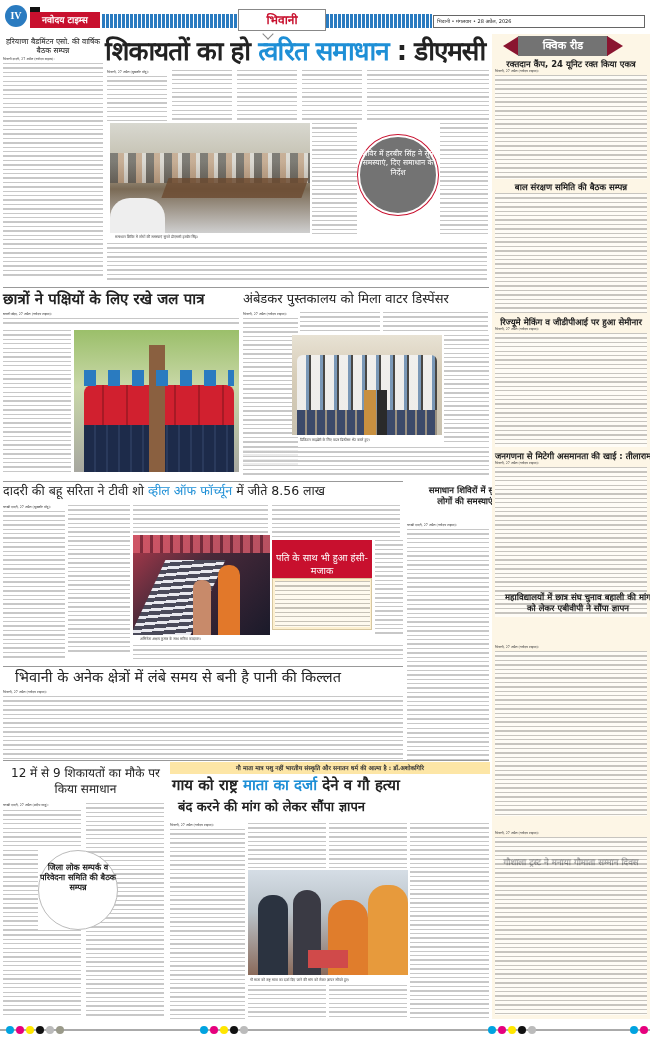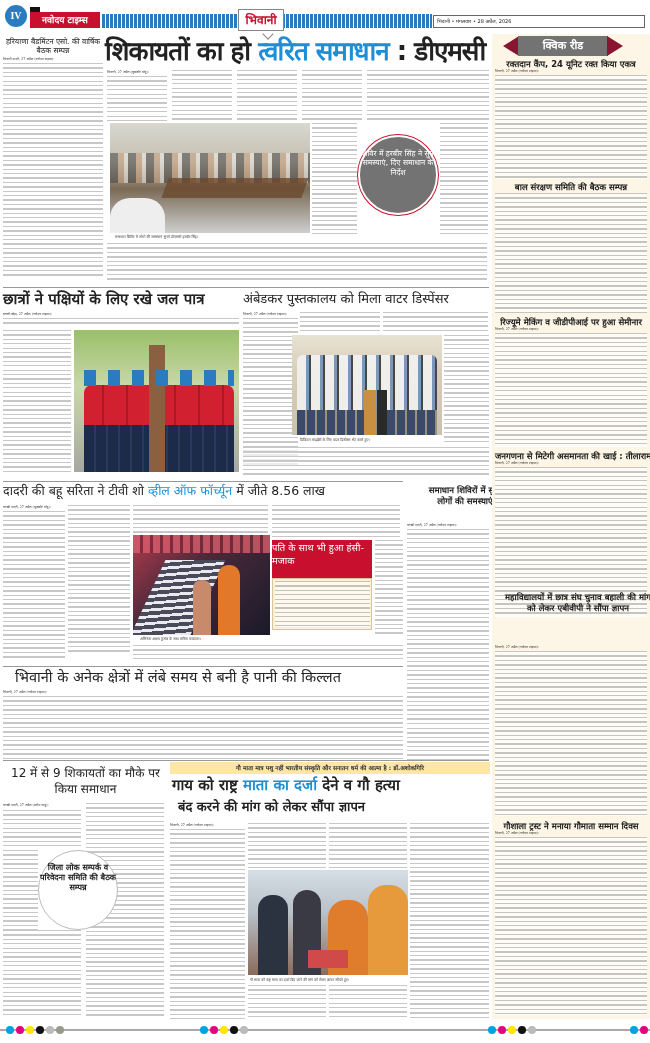--- a/index.html
+++ b/index.html
@@ -5,21 +5,21 @@
   * { box-sizing: border-box; margin: 0; padding: 0; }
   html, body { width: 650px; height: 1043px; background: #fff; overflow: hidden; }
   body { font-family: "DejaVu Sans", sans-serif; color: #222; position: relative; }
 
   .masthead { position: absolute; left: 0; top: 0; width: 650px; height: 32px; }
   .page-no { position: absolute; left: 5px; top: 5px; width: 22px; height: 22px; border-radius: 50%; background: #2a7bc0; color: #fff; font-size: 10px; font-weight: bold; text-align: center; line-height: 22px; font-family: "Liberation Serif", serif; }
   .brand { position: absolute; left: 30px; top: 12px; width: 70px; height: 16px; background: #c8102e; color: #fff; font-size: 9px; font-weight: bold; line-height: 16px; text-align: center; }
   .brand-flag { position: absolute; left: 30px; top: 7px; width: 10px; height: 6px; background: #111; }
   .stripes { position: absolute; left: 102px; top: 14px; height: 14px; width: 330px;
     background: repeating-linear-gradient(90deg, #2a7bc0 0 3px, #fff 3px 4px); }
-  .section-name { position: absolute; left: 238px; top: 9px; width: 46px; height: 22px; background: #fff; border: 1px solid #888; color: #c8102e; font-size: 12px; font-weight: bold; text-align: center; line-height: 20px; }
+  .section-name { position: absolute; left: 238px; top: 9px; width: 88px; height: 22px; background: #fff; border: 1px solid #888; color: #c8102e; font-size: 12px; font-weight: bold; text-align: center; line-height: 20px; }
   .section-caret { position: absolute; left: 264px; top: 30px; width: 8px; height: 8px; background: #fff; border-right: 1px solid #888; border-bottom: 1px solid #888; transform: rotate(45deg); }
   .dateline { position: absolute; left: 433px; top: 15px; width: 212px; height: 13px; border: 1px solid #666; background: #fff; font-size: 5px; line-height: 11px; padding-left: 3px; }
 
   .headline { position: absolute; font-weight: bold; white-space: nowrap; line-height: 1; }
   .hl-big { left: 105px; top: 38px; font-size: 26px; color: #222; font-family: "DejaVu Sans", sans-serif; letter-spacing: -1px; }
   .blue { color: #1e8fd6; }
 
   .kicker { position: absolute; font-size: 7px; line-height: 1.15; font-weight: bold; }
   .body-text { position: absolute; font-size: 3.3px; line-height: 5.2px; color: #444; text-align: justify; overflow: hidden; }
   .filler { position: absolute; overflow: hidden;
@@ -30,21 +30,21 @@
 
   .quickread { position: absolute; left: 493px; top: 36px; width: 157px; }
   .qr-banner { position: absolute; left: 25px; top: 0; width: 90px; height: 20px; background: #737373; color: #fff; font-size: 11px; font-weight: bold; text-align: center; line-height: 20px; }
   .qr-arrow-l { position: absolute; left: 10px; top: 0; width: 0; height: 0; border-top: 10px solid transparent; border-bottom: 10px solid transparent; border-right: 16px solid #8a1530; }
   .qr-arrow-r { position: absolute; left: 114px; top: 0; width: 0; height: 0; border-top: 10px solid transparent; border-bottom: 10px solid transparent; border-left: 16px solid #8a1530; }
   .side-bg { position: absolute; left: 492px; top: 34px; width: 158px; height: 985px; background: #fdf6e6; }
 
   .side-head { position: absolute; left: 495px; width: 152px; font-size: 8.5px; font-weight: bold; text-align: center; white-space: nowrap; color: #222; }
 
   .circle-callout { position: absolute; left: 358px; top: 135px; width: 80px; height: 80px; border-radius: 50%; background: #737373; border: 2px solid #fff; box-shadow: 0 0 0 1px #c8102e; color: #fff; font-size: 7.5px; line-height: 1.25; text-align: center; padding-top: 12px; }
-  .red-box { position: absolute; left: 272px; top: 540px; width: 100px; height: 38px; background: #c8102e; color: #fff; font-size: 9.5px; line-height: 1.35; padding-top: 2px; }
+  .red-box { position: absolute; left: 272px; top: 540px; width: 100px; height: 38px; background: #c8102e; color: #fff; font-size: 9.5px; text-align: center; line-height: 1.35; padding-top: 12px; }
   .beige-box { position: absolute; left: 272px; top: 578px; width: 100px; height: 52px; background: #fdf0d0; border: 0.5px solid #d7c7a0; padding: 2px; font-size: 3.3px; line-height: 5px; color: #333; }
   .half-circle { position: absolute; left: 38px; top: 850px; width: 80px; height: 80px; border-radius: 50%; background: #fff; border: 1px solid #bbb; font-size: 8px; font-weight: bold; text-align: center; line-height: 1.25; padding-top: 12px; color: #222; }
 
   .cow-banner { position: absolute; left: 170px; top: 762px; width: 320px; height: 12px; background: #fde6a6; font-size: 6px; font-weight: bold; text-align: center; line-height: 12px; color: #333; }
 
   .rule-h { position: absolute; height: 0.6px; background: #999; }
 
   .regbar { position: absolute; left: 0; top: 1022px; width: 650px; height: 16px; }
   .dot { position: absolute; width: 8px; height: 8px; border-radius: 50%; top: 4px; }
   .regline { position: absolute; top: 7px; height: 2px; background: #aaa; }
@@ -206,21 +206,21 @@
 <div class="filler" style="left:495px;top:333px;width:152px;height:114px;"></div>
 
 <div class="side-head" style="top:450px;">जनगणना से मिटेगी असमानता की खाई : तीलाराम</div>
 <div class="body-text" style="left:495px;top:461px;width:152px;">भिवानी, 27 अप्रैल (नवोदय टाइम्स):</div>
 <div class="filler" style="left:495px;top:467px;width:152px;height:150px;"></div>
 
 <div class="side-head" style="top:592px;white-space:normal;line-height:1.35;margin-left:7px;">महाविद्यालयों में छात्र संघ चुनाव बहाली की मांग को लेकर एबीवीपी ने सौंपा ज्ञापन</div>
 <div class="body-text" style="left:495px;top:645px;width:152px;">भिवानी, 27 अप्रैल (नवोदय टाइम्स):</div>
 <div class="filler" style="left:495px;top:651px;width:152px;height:165px;"></div>
 
-<div class="side-head" style="top:820px;">गौशाला ट्रस्ट ने मनाया गौमाता सम्मान दिवस</div>
+<div class="side-head" style="top:856px;">गौशाला ट्रस्ट ने मनाया गौमाता सम्मान दिवस</div>
 <div class="body-text" style="left:495px;top:831px;width:152px;">भिवानी, 27 अप्रैल (नवोदय टाइम्स):</div>
 <div class="filler" style="left:495px;top:837px;width:152px;height:178px;"></div>
 
 <div class="regbar">
   <div class="regline" style="left:0;width:650px;"></div>
   <div class="dot" style="left:6px;background:#00a3e0;"></div>
   <div class="dot" style="left:16px;background:#e6007e;"></div>
   <div class="dot" style="left:26px;background:#ffe600;"></div>
   <div class="dot" style="left:36px;background:#111;"></div>
   <div class="dot" style="left:46px;background:#bbb;"></div>

